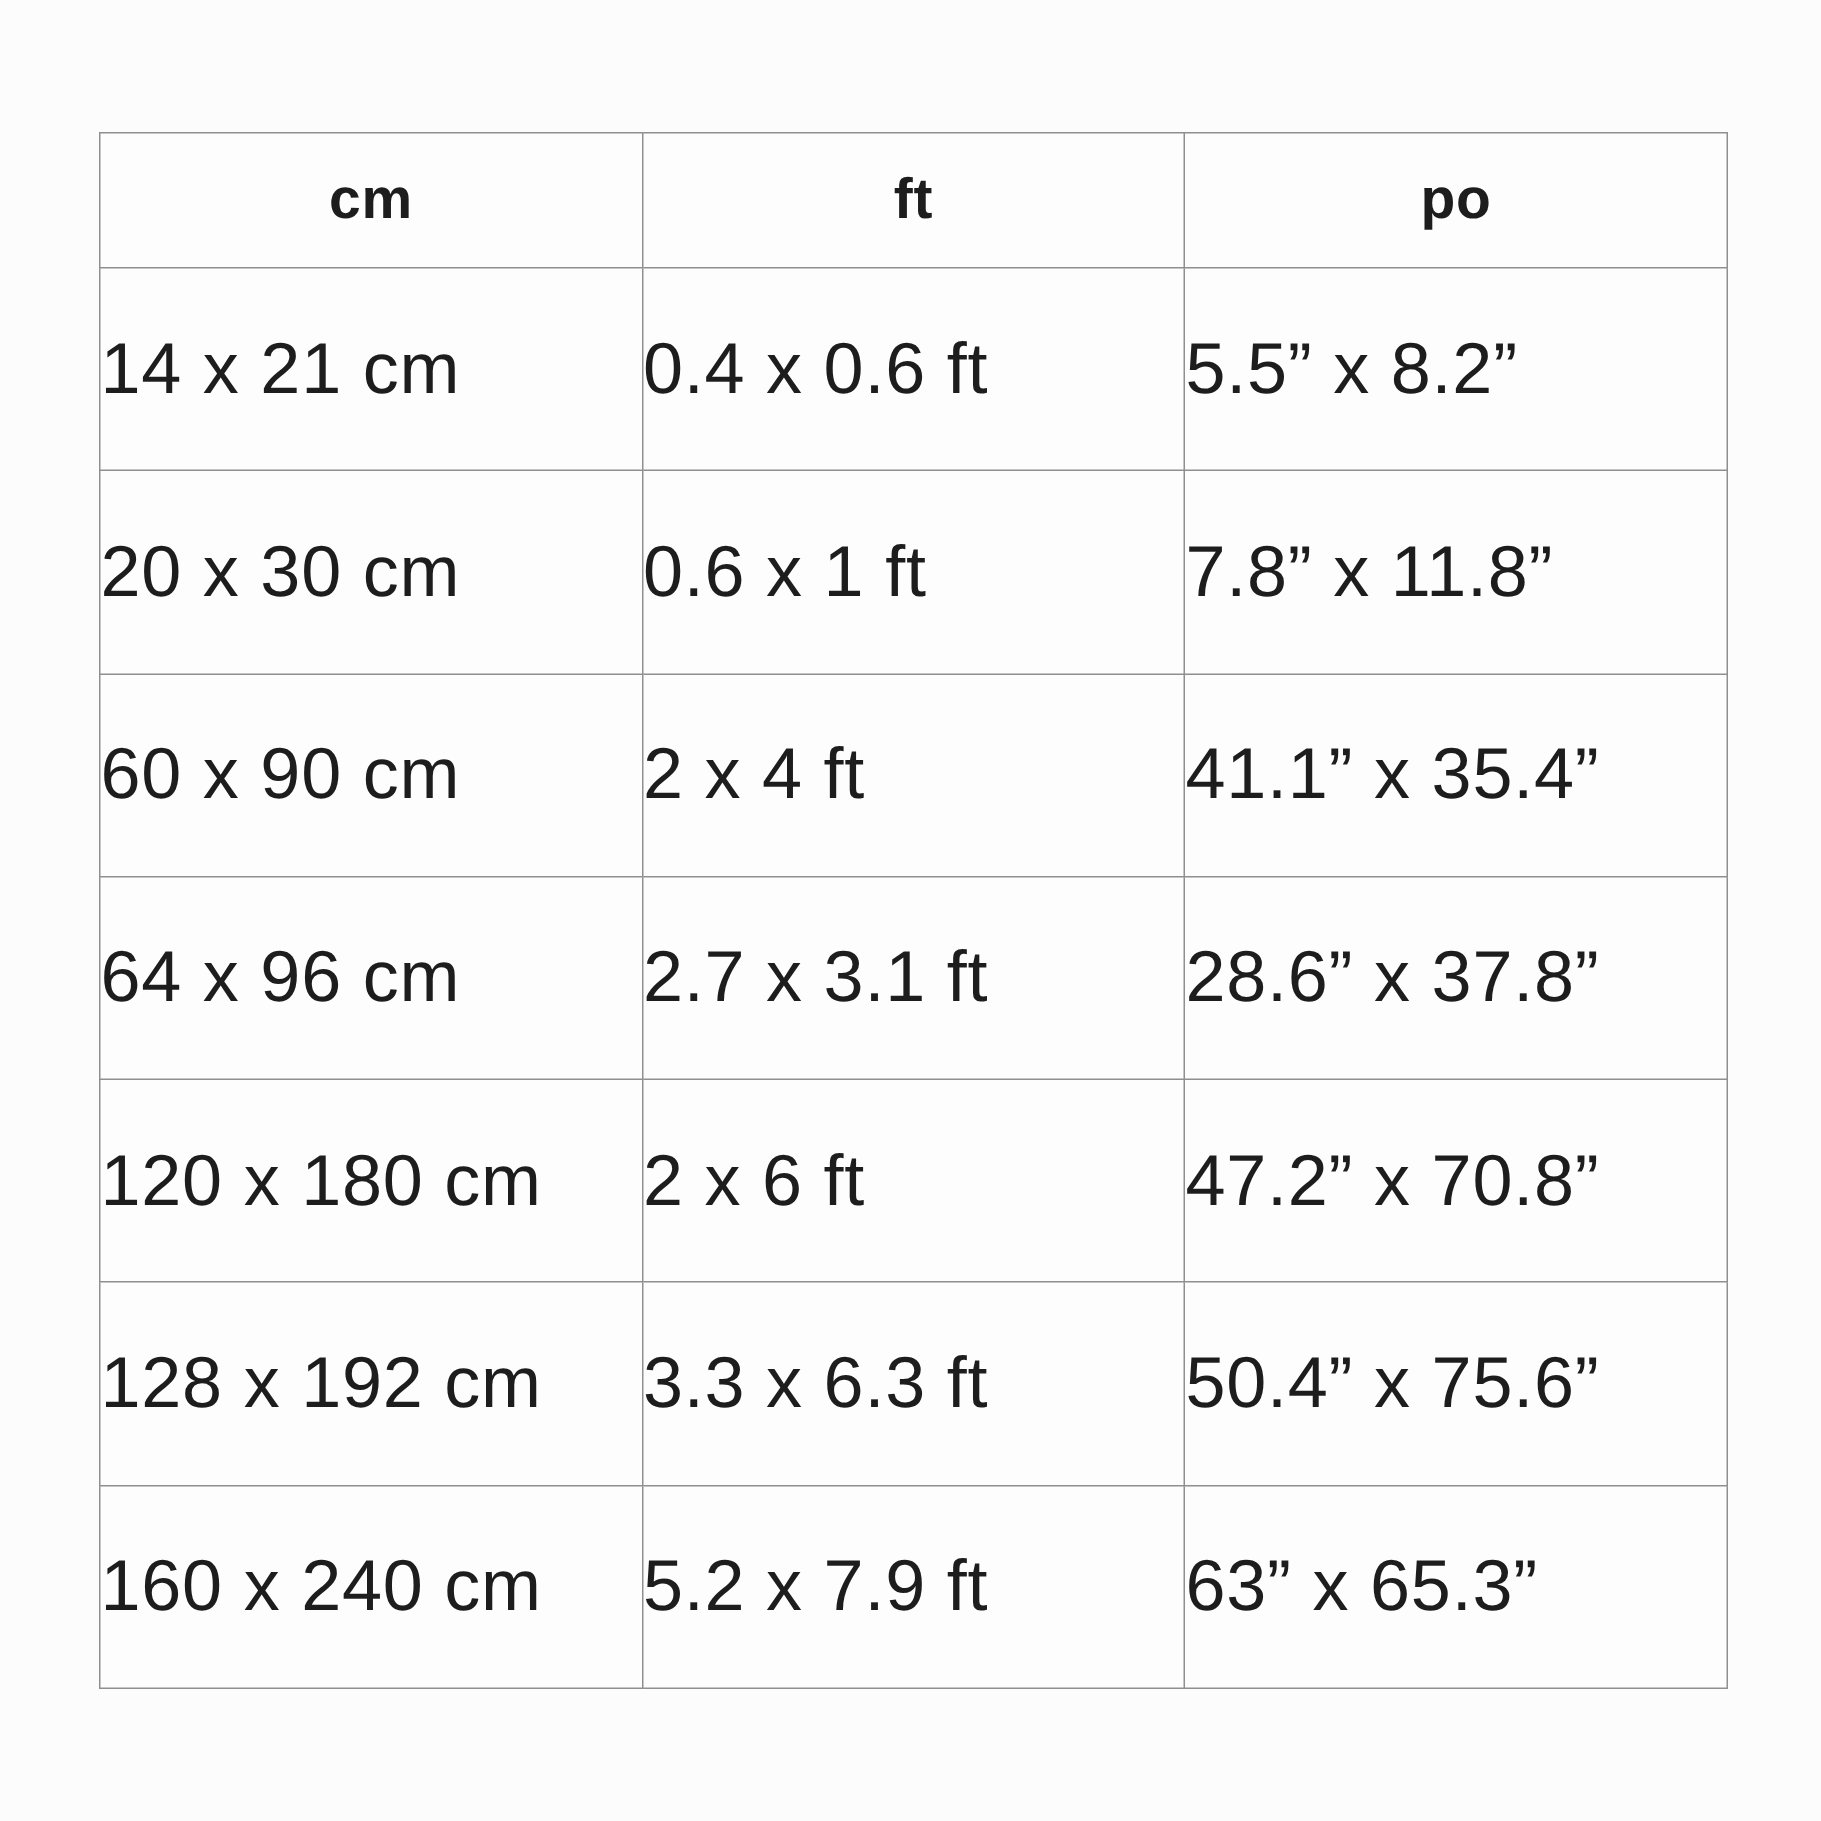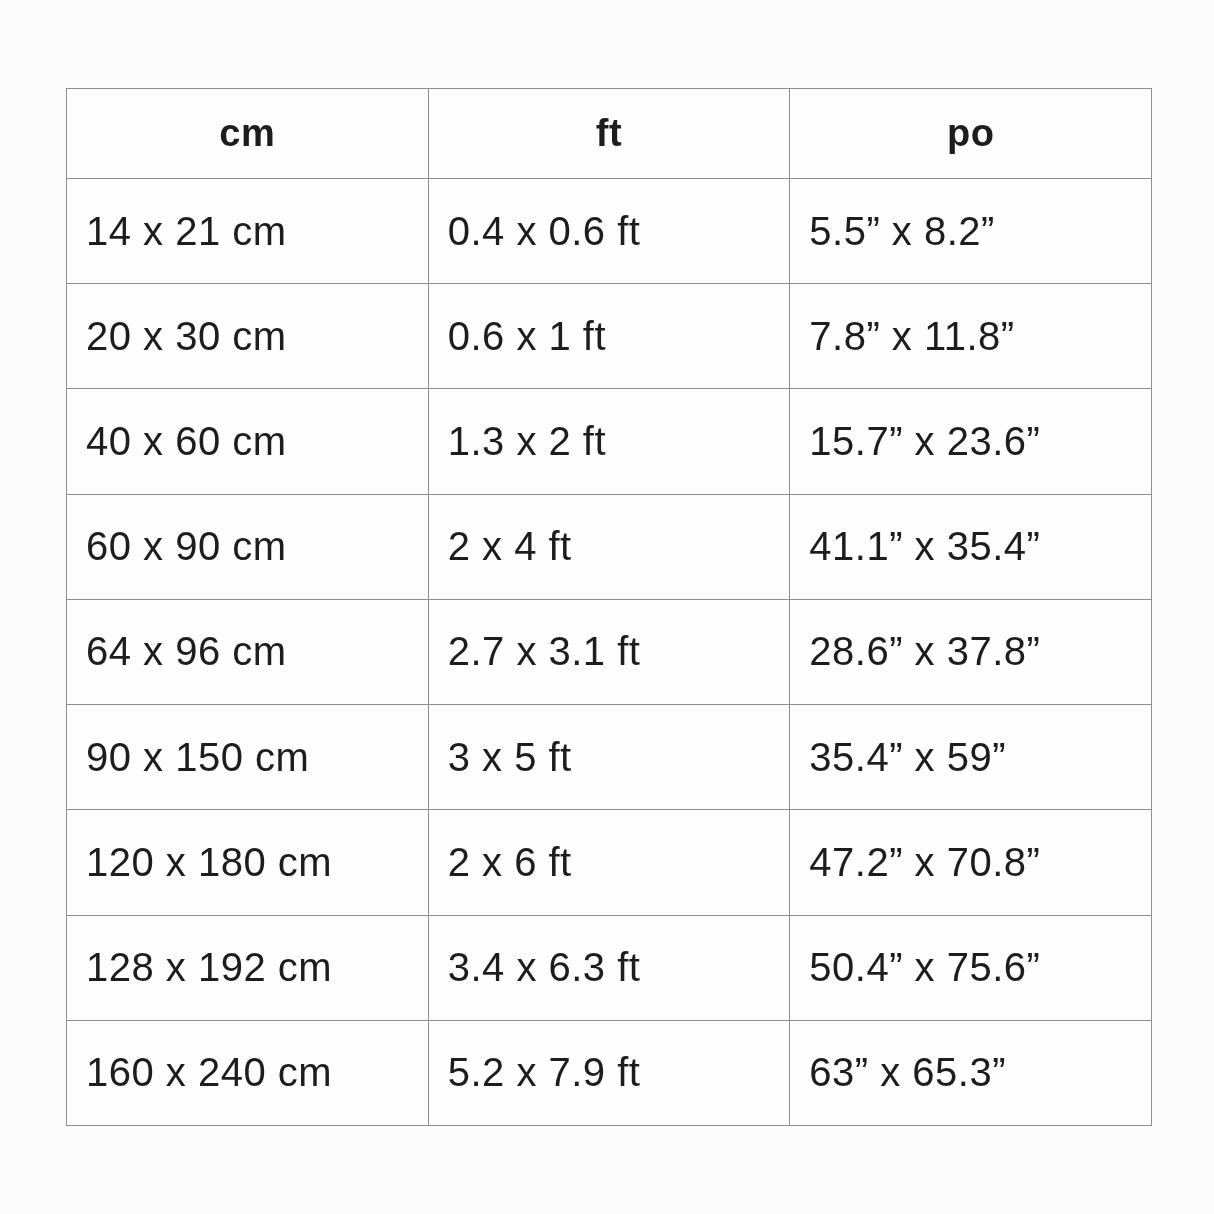--- a/index.html
+++ b/index.html
@@ -40,24 +40,23 @@
 
   table.conversion-table th {
     height: 90px;
     font-size: 38px;
     font-weight: 700;
     letter-spacing: 0.5px;
   }
 
   table.conversion-table td {
     height: 94px;
-    font-size: 40px;
+    font-size: 48px;
     font-weight: 400;
     letter-spacing: 0.5px;
-    padding-left: 19px;
   }
 </style>
 </head>
 <body>
 
 <div class="canvas">
   <table class="conversion-table">
     <thead>
       <tr id="header-row">
           <th>cm</th>
@@ -70,47 +69,37 @@
           <td>14 x 21 cm</td>
           <td>0.4 x 0.6 ft</td>
           <td>5.5” x 8.2”</td>
         </tr>
         <tr>
           <td>20 x 30 cm</td>
           <td>0.6 x 1 ft</td>
           <td>7.8” x 11.8”</td>
         </tr>
         <tr>
-          <td>40 x 60 cm</td>
-          <td>1.3 x 2 ft</td>
-          <td>15.7” x 23.6”</td>
-        </tr>
-        <tr>
           <td>60 x 90 cm</td>
           <td>2 x 4 ft</td>
           <td>41.1” x 35.4”</td>
         </tr>
         <tr>
           <td>64 x 96 cm</td>
           <td>2.7 x 3.1 ft</td>
           <td>28.6” x 37.8”</td>
         </tr>
         <tr>
-          <td>90 x 150 cm</td>
-          <td>3 x 5 ft</td>
-          <td>35.4” x 59”</td>
-        </tr>
-        <tr>
           <td>120 x 180 cm</td>
           <td>2 x 6 ft</td>
           <td>47.2” x 70.8”</td>
         </tr>
         <tr>
           <td>128 x 192 cm</td>
-          <td>3.4 x 6.3 ft</td>
+          <td>3.3 x 6.3 ft</td>
           <td>50.4” x 75.6”</td>
         </tr>
         <tr>
           <td>160 x 240 cm</td>
           <td>5.2 x 7.9 ft</td>
           <td>63” x 65.3”</td>
         </tr>
       </tbody>
   </table>
 </div>

